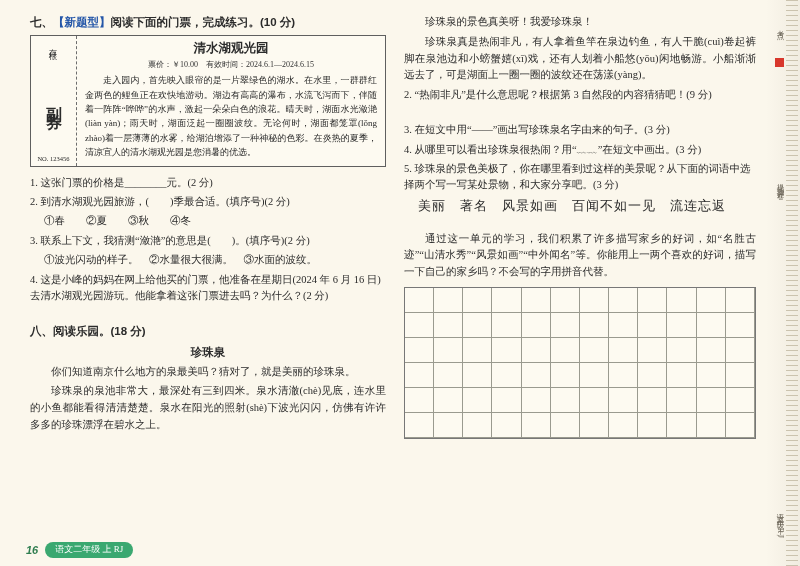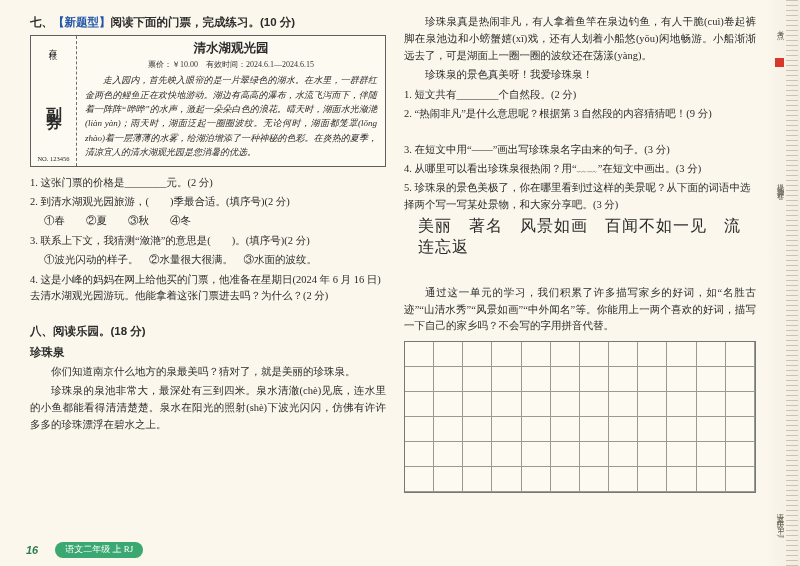--- a/index.html
+++ b/index.html
@@ -10,51 +10,51 @@
   .col { position:absolute; top:14px; }
   .col.left  { left:30px;  width:356px; }
   .col.right { left:404px; width:352px; }
 
   .sec-header { font-family:"Liberation Sans", sans-serif; font-weight:bold; font-size:11.5px; line-height:1.5; margin-bottom:4px; }
   .sec-header .tag { color:#2456a8; }
 
   .q { font-size:10.5px; line-height:1.55; margin-bottom:3px; }
   .opts { font-size:10.5px; line-height:1.5; padding-left:14px; margin-bottom:4px; }
   .para { font-size:10.5px; line-height:1.6; text-indent:2em; text-align:justify; margin-bottom:3px; }
-  .passage-title { font-family:Liberation Mono, monospace; font-weight:bold; font-size:11.5px; text-align:left; margin:3px 0 4px; }
-  .words { font-size:16px; padding-left:14px; margin:2px 0 27px; letter-spacing:1px; }
+  .passage-title { font-family:Liberation Mono, monospace; font-weight:bold; font-size:11.5px; text-align:center; margin:3px 0 4px; }
+  .words { font-size:13px; padding-left:14px; margin:2px 0 16px; letter-spacing:1px; }
   .answer-gap { height:16px; }
 
   
   .ticket { display:flex; border:1px solid #5f5f5f; background:#fdfaf1; margin:4px 0 8px; }
   .stub { width:46px; border-right:1px dashed #6d6d6d; display:flex; flex-direction:column; align-items:center; justify-content:space-between; padding:6px 0 4px; }
   .stub-tag { writing-mode:vertical-rl; font-size:8.5px; letter-spacing:3px; color:#333; }
   .stub-name { writing-mode:vertical-rl; font-size:16px; font-weight:bold; letter-spacing:8px; font-family:"Liberation Sans", sans-serif; }
   .stub-no { font-size:6.5px; white-space:nowrap; }
   .tmain { flex:1; padding:4px 8px 6px; }
   .tname { text-align:center; font-weight:bold; font-size:12.5px; font-family:"Liberation Sans", sans-serif; margin-bottom:2px; }
   .tinfo { text-align:center; font-size:8px; margin-bottom:3px; color:#333; }
-  .tbody { font-size:9px; line-height:1.6; text-indent:2em; text-align:justify;font-style:italic; }
+  .tbody { font-size:9px; line-height:1.6; text-indent:2em; text-align:justify; }
 
   
   .grid { display:grid; border:1px solid #777; margin-top:6px; background:#fdfaf1; }
   .grid-cell { height:25px; border-right:1px solid #9a9a8f; border-bottom:1px solid #9a9a8f; }
 
   
   .spine { position:absolute; right:0; top:0; bottom:0; width:34px; background:linear-gradient(90deg, rgba(0,0,0,0) 0, rgba(120,110,90,0.08) 100%); }
   .spine-hatch { position:absolute; right:2px; top:0; bottom:0; width:12px;
     background:repeating-linear-gradient(180deg, #cbc3ae 0 1px, transparent 1px 5px); }
   .spine-text { position:absolute; right:15px; writing-mode:vertical-rl; font-size:7.5px; color:#6b6558; letter-spacing:2px; }
   .spine-top { top:24px; }
   .spine-mid { top:178px; }
   .spine-bottom { bottom:26px; }
   .spine-marker { position:absolute; right:16px; top:58px; width:9px; height:9px; background:#d8372c; }
 
   
-  .footer { position:absolute; left:26px; bottom:8px; display:flex; align-items:center; gap:17px; }
+  .footer { position:absolute; left:26px; bottom:8px; display:flex; align-items:center; gap:7px; }
   .pgnum { font-family:"Liberation Sans", sans-serif; font-weight:bold; font-style:italic; font-size:11px; color:#2e7d4f; }
   .book-pill { background:#3aa870; color:#fff; font-family:Liberation Serif, serif; font-size:9px; padding:1px 10px 2px; border-radius:9px; white-space:nowrap; }
 </style>
 </head>
 <body>
 
 <div class="page">
 
   <div class="col left">
     <div class="sec-header">
@@ -82,24 +82,23 @@
     <div class="q">4. 这是小峰的妈妈在网上给他买的门票，他准备在星期日(2024 年 6 月 16 日)去清水湖观光园游玩。他能拿着这张门票进去吗？为什么？(2 分)</div>
     <div class="answer-gap"></div>
 
     <div class="sec-header">八、阅读乐园。(18 分)</div>
     <div class="passage-title">珍珠泉</div>
     <p class="para">你们知道南京什么地方的泉最美吗？猜对了，就是美丽的珍珠泉。</p>
     <p class="para">珍珠泉的泉池非常大，最深处有三到四米。泉水清澈(chè)见底，连水里的小鱼都能看得清清楚楚。泉水在阳光的照射(shè)下波光闪闪，仿佛有许许多多的珍珠漂浮在碧水之上。</p>
   </div>
 
   <div class="col right">
+    <p class="para">珍珠泉的景色真美呀！我爱珍珠泉！</p>
     <p class="para">珍珠泉真是热闹非凡，有人拿着鱼竿在泉边钓鱼，有人干脆(cuì)卷起裤脚在泉池边和小螃蟹嬉(xī)戏，还有人划着小船悠(yōu)闲地畅游。小船渐渐远去了，可是湖面上一圈一圈的波纹还在荡漾(yàng)。</p>
-    <p class="para">珍珠泉的景色真美呀！我爱珍珠泉！</p>
 
-    <div class="q">1. 短文共有________个自然段。(2 分)</div>
     <div class="q">2. “热闹非凡”是什么意思呢？根据第 3 自然段的内容猜猜吧！(9 分)</div>
     <div class="answer-gap"></div>
     <div class="q">3. 在短文中用“——”画出写珍珠泉名字由来的句子。(3 分)</div>
     <div class="q">4. 从哪里可以看出珍珠泉很热闹？用“﹏﹏”在短文中画出。(3 分)</div>
     <div class="q">5. 珍珠泉的景色美极了，你在哪里看到过这样的美景呢？从下面的词语中选择两个写一写某处景物，和大家分享吧。(3 分)</div>
     <div class="words">美丽　著名　风景如画　百闻不如一见　流连忘返</div>
 
     <p class="para">通过这一单元的学习，我们积累了许多描写家乡的好词，如“名胜古迹”“山清水秀”“风景如画”“中外闻名”等。你能用上一两个喜欢的好词，描写一下自己的家乡吗？不会写的字用拼音代替。</p>
     <div class="grid" style="grid-template-columns: repeat(12, 1fr);">
         <div class="grid-cell"></div>

